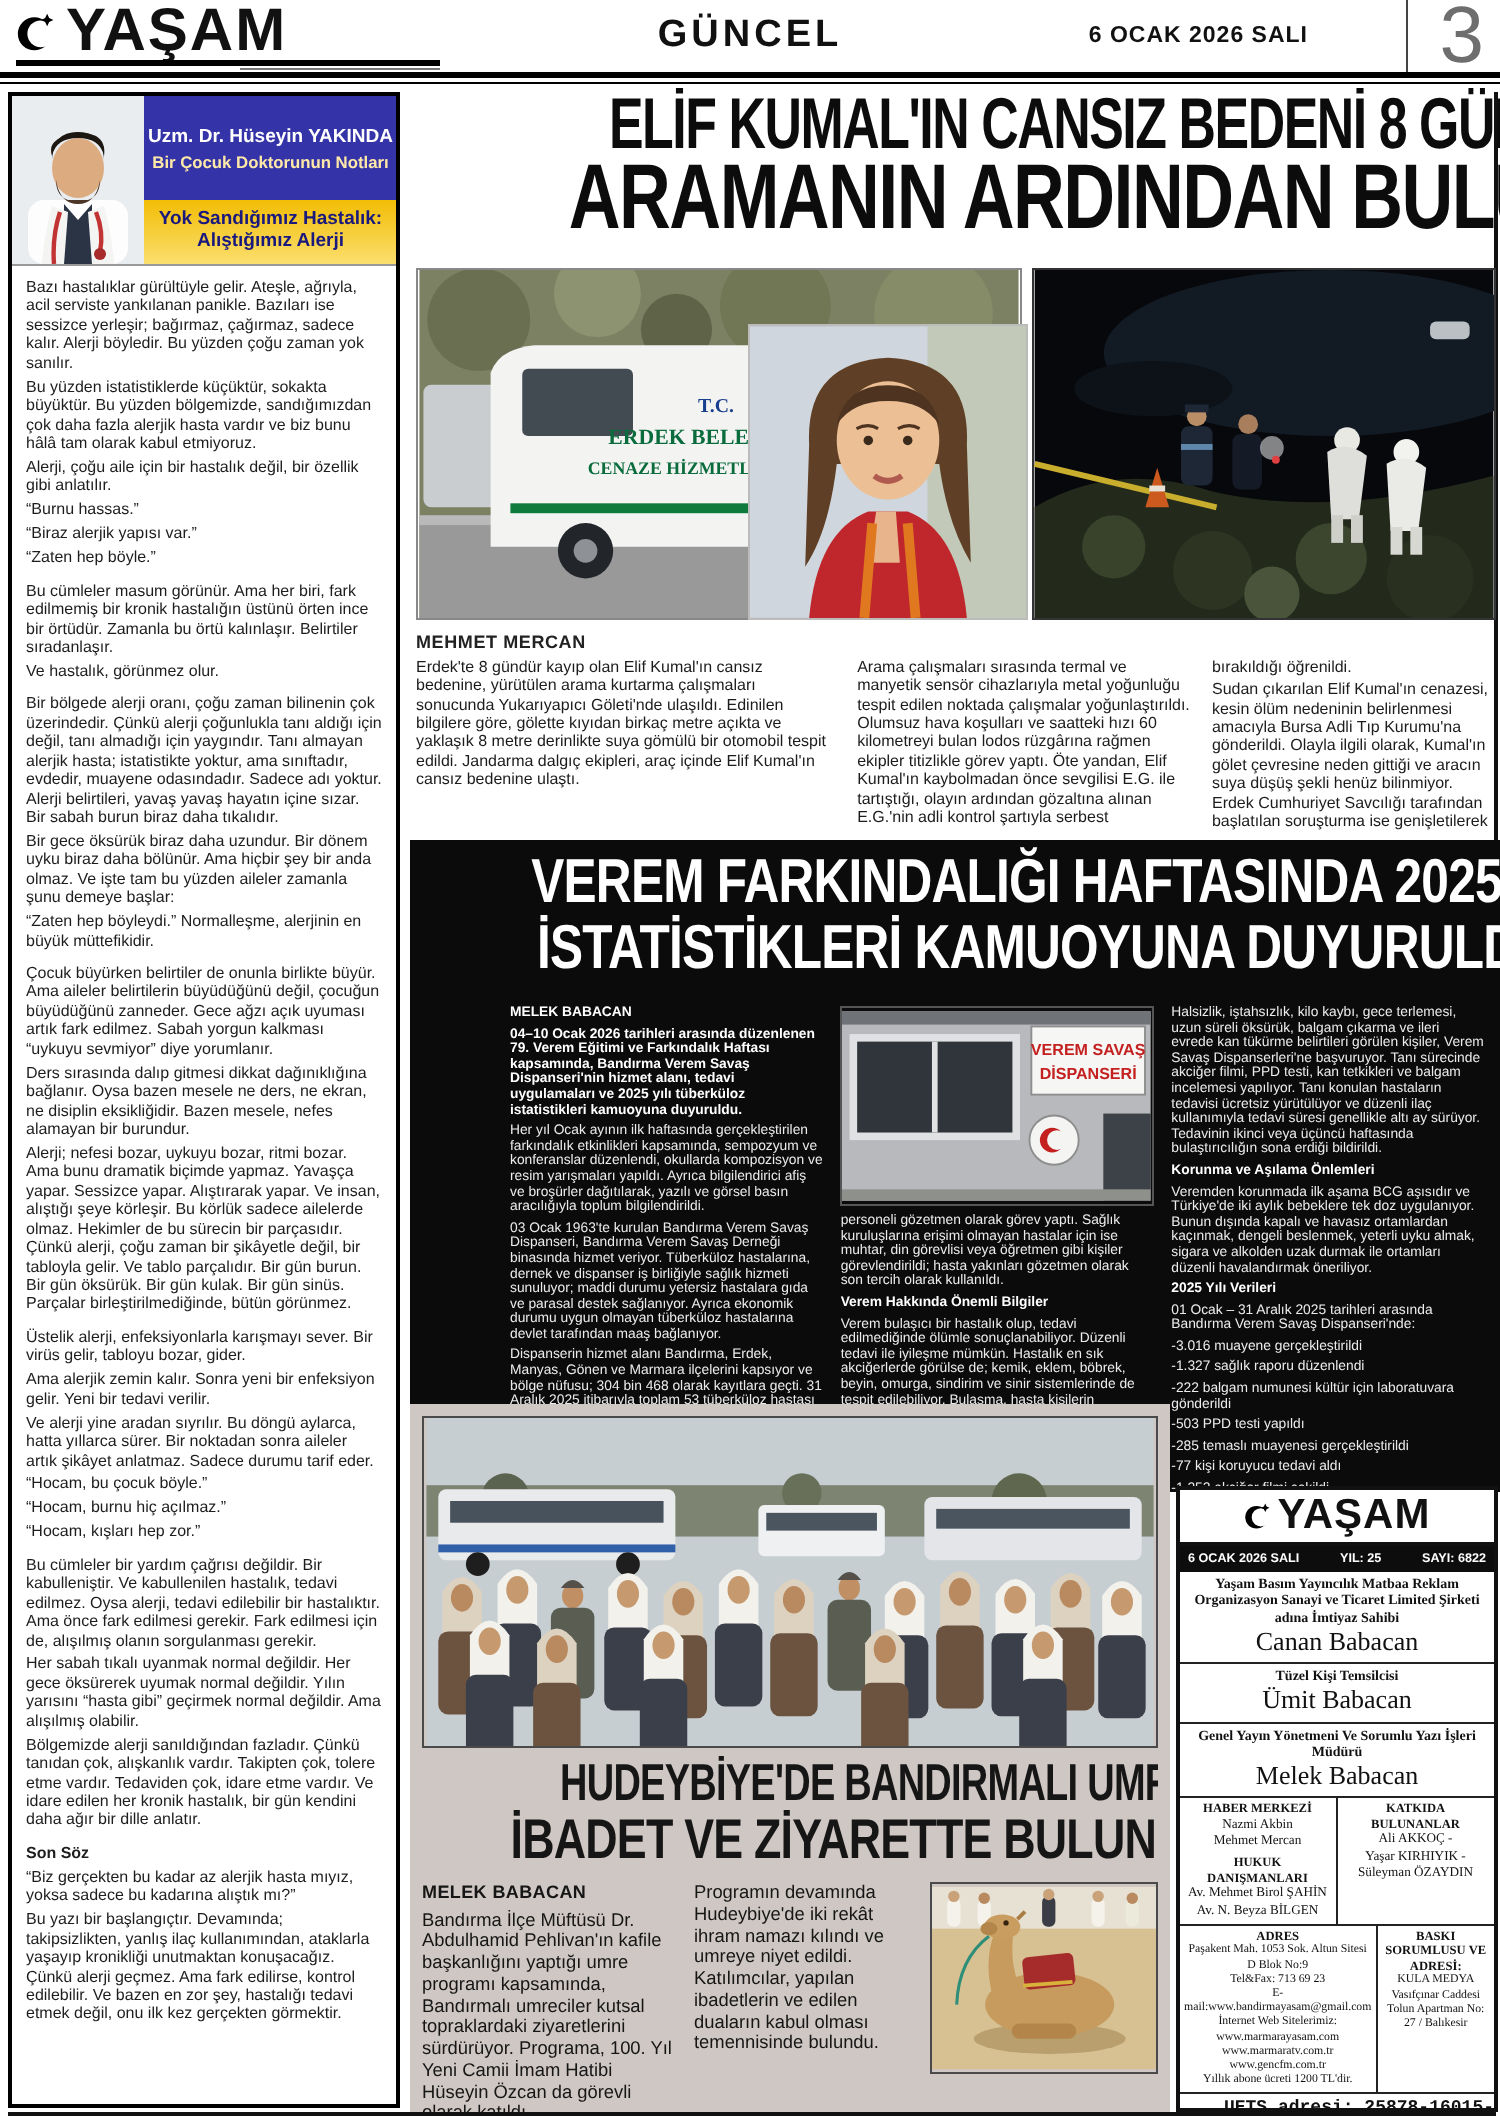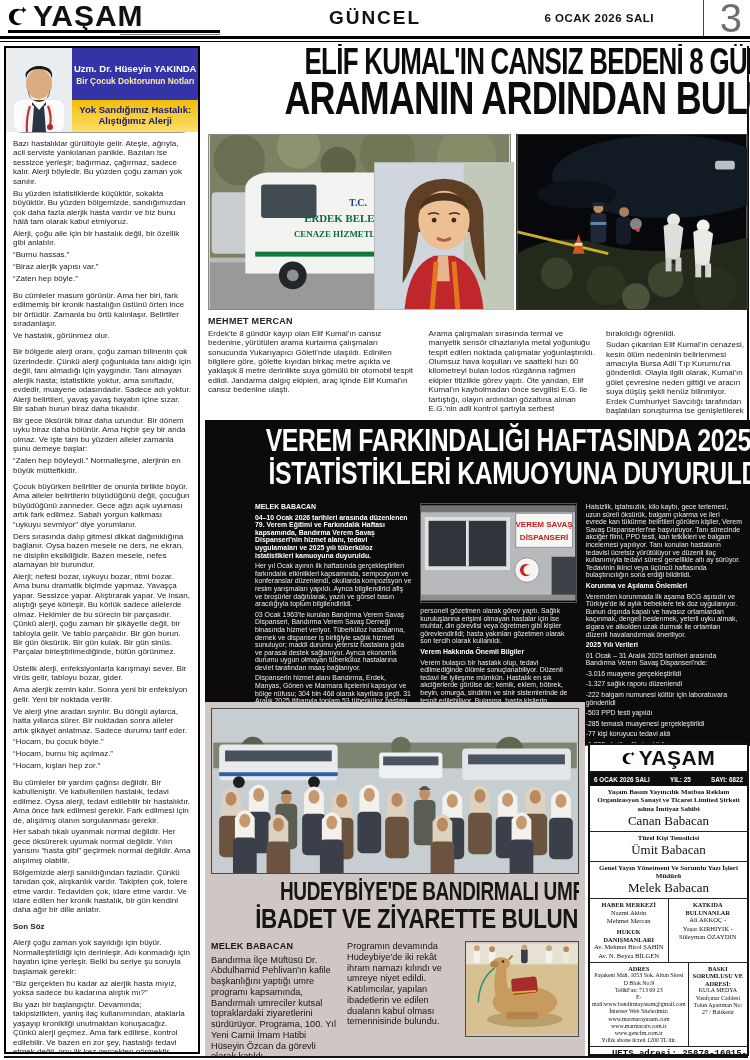--- a/index.html
+++ b/index.html
@@ -18,21 +18,21 @@
   .pageno-rule{position:absolute;right:46px;top:0;width:1px;height:36px;background:#444;}
   .pageno{position:absolute;right:8px;top:-4px;font-size:40px;color:#6e6e6e;}
   .rule-thick{position:absolute;left:0;top:36px;width:750px;height:3px;background:#000;}
   .rule-thin{position:absolute;left:0;top:41px;width:750px;height:1px;background:#000;}
   .edge-r{position:absolute;right:1px;top:46px;width:2px;height:1010px;background:#111;}
   .edge-b{position:absolute;left:4px;bottom:2px;width:744px;height:2px;background:#111;}
 
   
   .leftcol{position:absolute;left:4px;top:46px;width:196px;height:1008px;border:2px solid #000;
            box-sizing:border-box;background:#fff;overflow:hidden;}
-  .doc-head{display:flex;height:84px;border-bottom:1px solid #999;border-radius:18px;}
+  .doc-head{display:flex;height:84px;border-bottom:1px solid #999;}
   .doc-photo{width:66px;height:84px;flex:none;}
   .doc-right{flex:1;display:flex;flex-direction:column;}
   .doc-blue{flex:1;background:#3434a8;color:#fff;display:flex;flex-direction:column;
             align-items:center;justify-content:center;text-align:center;padding:2px;}
   .doc-blue .l1{font-size:9.5px;font-weight:bold;white-space:nowrap;}
   .doc-blue .l2{font-size:8.4px;font-weight:bold;white-space:nowrap;margin-top:2px;color:#ffe9a8;}
   .doc-yellow{height:32px;background:linear-gradient(#f2bd06,#fbdf6e);color:#18187e;
               display:flex;flex-direction:column;align-items:center;justify-content:center;text-align:center;}
   .doc-yellow .t1,.doc-yellow .t2{font-size:9.5px;font-weight:bold;line-height:1.15;white-space:nowrap;}
   .lbody{padding:6px 7px;font-size:8px;line-height:1.18;color:#1d1d1d;}
@@ -176,30 +176,29 @@
         <p>“Zaten hep böyle.”</p>
         <p class="g">Bu cümleler masum görünür. Ama her biri, fark edilmemiş bir kronik hastalığın üstünü örten ince bir örtüdür. Zamanla bu örtü kalınlaşır. Belirtiler sıradanlaşır.</p>
         <p>Ve hastalık, görünmez olur.</p>
         <p class="g">Bir bölgede alerji oranı, çoğu zaman bilinenin çok üzerindedir. Çünkü alerji çoğunlukla tanı aldığı için değil, tanı almadığı için yaygındır. Tanı almayan alerjik hasta; istatistikte yoktur, ama sınıftadır, evdedir, muayene odasındadır. Sadece adı yoktur. Alerji belirtileri, yavaş yavaş hayatın içine sızar. Bir sabah burun biraz daha tıkalıdır.</p>
         <p>Bir gece öksürük biraz daha uzundur. Bir dönem uyku biraz daha bölünür. Ama hiçbir şey bir anda olmaz. Ve işte tam bu yüzden aileler zamanla şunu demeye başlar:</p>
         <p>“Zaten hep böyleydi.” Normalleşme, alerjinin en büyük müttefikidir.</p>
         <p class="g">Çocuk büyürken belirtiler de onunla birlikte büyür. Ama aileler belirtilerin büyüdüğünü değil, çocuğun büyüdüğünü zanneder. Gece ağzı açık uyuması artık fark edilmez. Sabah yorgun kalkması “uykuyu sevmiyor” diye yorumlanır.</p>
         <p>Ders sırasında dalıp gitmesi dikkat dağınıklığına bağlanır. Oysa bazen mesele ne ders, ne ekran, ne disiplin eksikliğidir. Bazen mesele, nefes alamayan bir burundur.</p>
         <p>Alerji; nefesi bozar, uykuyu bozar, ritmi bozar. Ama bunu dramatik biçimde yapmaz. Yavaşça yapar. Sessizce yapar. Alıştırarak yapar. Ve insan, alıştığı şeye körleşir. Bu körlük sadece ailelerde olmaz. Hekimler de bu sürecin bir parçasıdır. Çünkü alerji, çoğu zaman bir şikâyetle değil, bir tabloyla gelir. Ve tablo parçalıdır. Bir gün burun. Bir gün öksürük. Bir gün kulak. Bir gün sinüs. Parçalar birleştirilmediğinde, bütün görünmez.</p>
         <p class="g">Üstelik alerji, enfeksiyonlarla karışmayı sever. Bir virüs gelir, tabloyu bozar, gider.</p>
-        <p>Ama alerjik zemin kalır. Sonra yeni bir enfeksiyon gelir. Yeni bir noktada verilir.</p>
+        <p>Ama alerjik zemin kalır. Sonra yeni bir enfeksiyon gelir. Yeni bir tedavi verilir.</p>
         <p>Ve alerji yine aradan sıyrılır. Bu döngü aylarca, hatta yıllarca sürer. Bir noktadan sonra aileler artık şikâyet anlatmaz. Sadece durumu tarif eder.</p>
         <p>“Hocam, bu çocuk böyle.”</p>
         <p>“Hocam, burnu hiç açılmaz.”</p>
         <p>“Hocam, kışları hep zor.”</p>
         <p class="g">Bu cümleler bir yardım çağrısı değildir. Bir kabulleniştir. Ve kabullenilen hastalık, tedavi edilmez. Oysa alerji, tedavi edilebilir bir hastalıktır. Ama önce fark edilmesi gerekir. Fark edilmesi için de, alışılmış olanın sorgulanması gerekir.</p>
         <p>Her sabah tıkalı uyanmak normal değildir. Her gece öksürerek uyumak normal değildir. Yılın yarısını “hasta gibi” geçirmek normal değildir. Ama alışılmış olabilir.</p>
         <p>Bölgemizde alerji sanıldığından fazladır. Çünkü tanıdan çok, alışkanlık vardır. Takipten çok, tolere etme vardır. Tedaviden çok, idare etme vardır. Ve idare edilen her kronik hastalık, bir gün kendini daha ağır bir dille anlatır.</p>
         <p class="b g">Son Söz</p>
-        <p class="g">Alerji çoğu zaman yok sayıldığı için büyür. Normalleştirildiği için derinleşir. Adı konmadığı için hayatın içine yerleşir. Belki bu seriye şu soruyla başlamak gerekir:</p>
         <p>“Biz gerçekten bu kadar az alerjik hasta mıyız, yoksa sadece bu kadarına alıştık mı?”</p>
         <p>Bu yazı bir başlangıçtır. Devamında; takipsizlikten, yanlış ilaç kullanımından, ataklarla yaşayıp kronikliği unutmaktan konuşacağız. Çünkü alerji geçmez. Ama fark edilirse, kontrol edilebilir. Ve bazen en zor şey, hastalığı tedavi etmek değil, onu ilk kez gerçekten görmektir.</p>
       </div>
   </aside>
 
   <section class="elif-hl">
     <span class="chl h1a">ELİF KUMAL'IN CANSIZ BEDENİ 8 GÜNLÜK</span><br>
     <span class="chl h1b">ARAMANIN ARDINDAN BULUNDU</span>
   </section>
 

